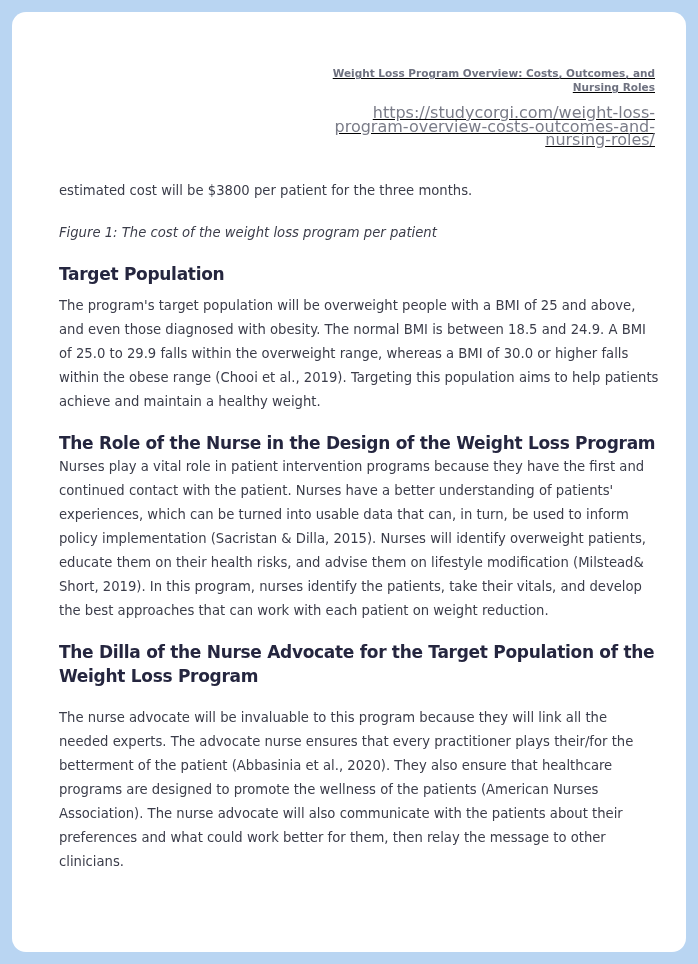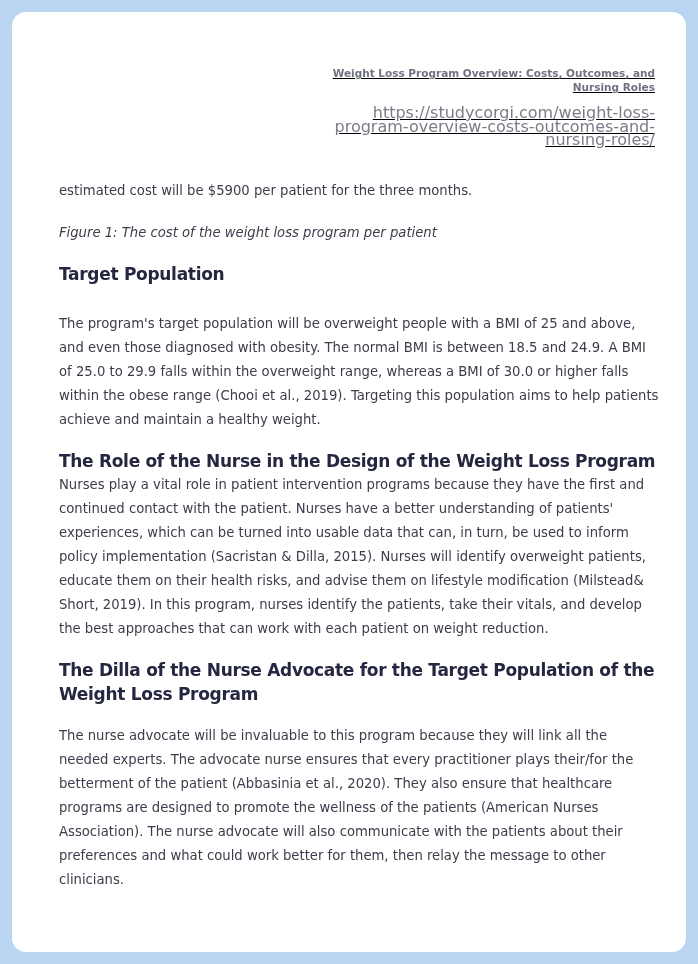--- a/index.html
+++ b/index.html
@@ -101,37 +101,37 @@
     }
     h2 {
       margin: 0;
       font-family: "DejaVu Sans", sans-serif;
       font-weight: bold;
       font-size: 17px;
       line-height: 24px;
       color: #25263f;
       letter-spacing: -0.3px;
     }
-    .h-target { margin-top: 17px; margin-bottom: 26px; }
+    .h-target { margin-top: 17px; margin-bottom: 8px; }
     .h-role { margin-top: 17px; }
     .h-advocate { margin-top: 17px; margin-bottom: 18px; }
   </style>
 </head>
 <body>
 
 <div class="card">
   <div class="header">
     <div class="meta">
       <div class="meta-title">Weight Loss Program Overview: Costs, Outcomes, and Nursing Roles</div>
       <div class="meta-url">https://studycorgi.com/weight-loss-program-overview-costs-outcomes-and-nursing-roles/</div>
     </div>
   </div>
 
   <div class="content">
-    <p>estimated cost will be $5900 per patient for the three months.</p>
+    <p>estimated cost will be $3800 per patient for the three months.</p>
     <p class="caption">Figure 1: The cost of the weight loss program per patient</p>
 
     <h2 class="h-target">Target Population</h2>
     <p>The program's target population will be overweight people with a BMI of 25 and above, and even those diagnosed with obesity. The normal BMI is between 18.5 and 24.9. A BMI of 25.0 to 29.9 falls within the overweight range, whereas a BMI of 30.0 or higher falls within the obese range (Chooi et al., 2019). Targeting this population aims to help patients achieve and maintain a healthy weight.</p>
 
     <h2 class="h-role">The Role of the Nurse in the Design of the Weight Loss Program</h2>
     <p>Nurses play a vital role in patient intervention programs because they have the first and continued contact with the patient. Nurses have a better understanding of patients' experiences, which can be turned into usable data that can, in turn, be used to inform policy implementation (Sacristan &amp; Dilla, 2015). Nurses will identify overweight patients, educate them on their health risks, and advise them on lifestyle modification (Milstead&amp; Short, 2019). In this program, nurses identify the patients, take their vitals, and develop the best approaches that can work with each patient on weight reduction.</p>
 
     <h2 class="h-advocate">The Dilla of the Nurse Advocate for the Target Population of the Weight Loss Program</h2>
     <p>The nurse advocate will be invaluable to this program because they will link all the needed experts. The advocate nurse ensures that every practitioner plays their/for the betterment of the patient (Abbasinia et al., 2020). They also ensure that healthcare programs are designed to promote the wellness of the patients (American Nurses Association). The nurse advocate will also communicate with the patients about their preferences and what could work better for them, then relay the message to other clinicians.</p>

